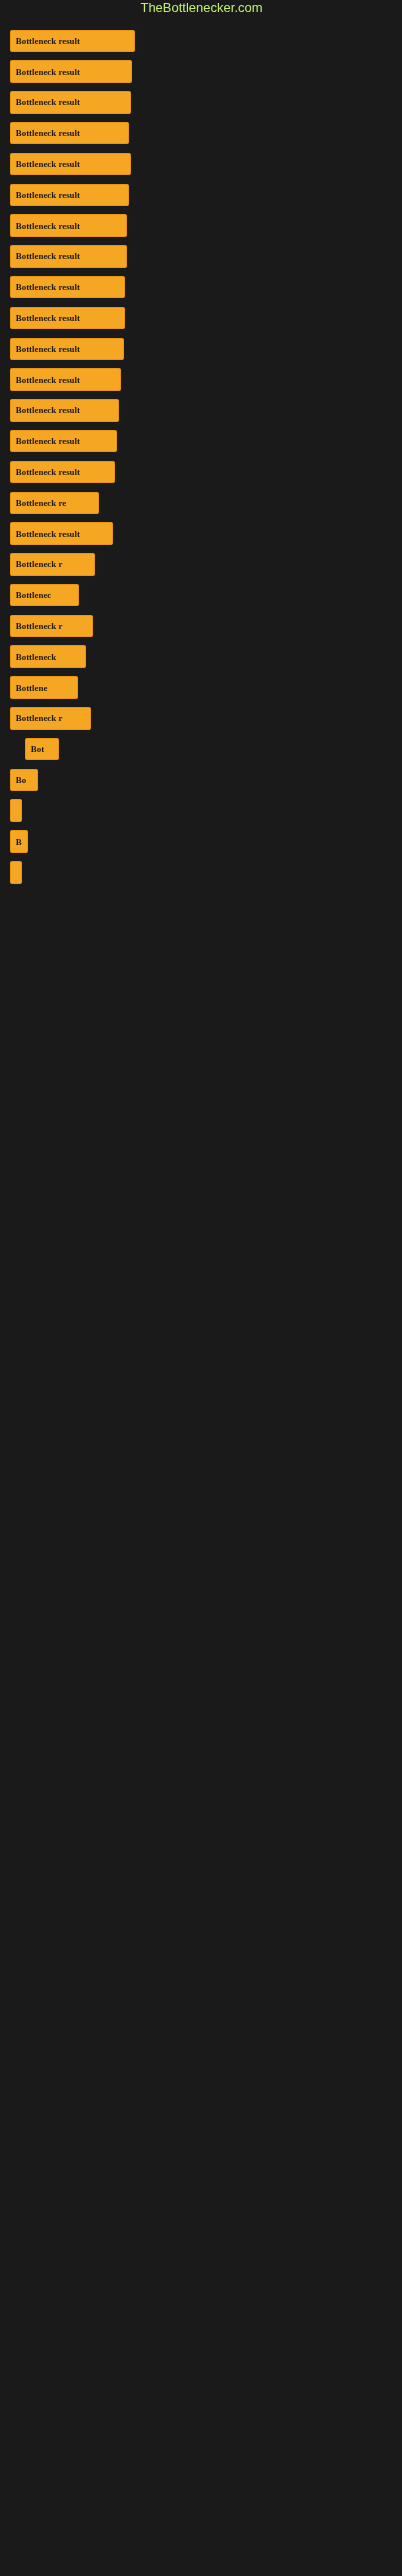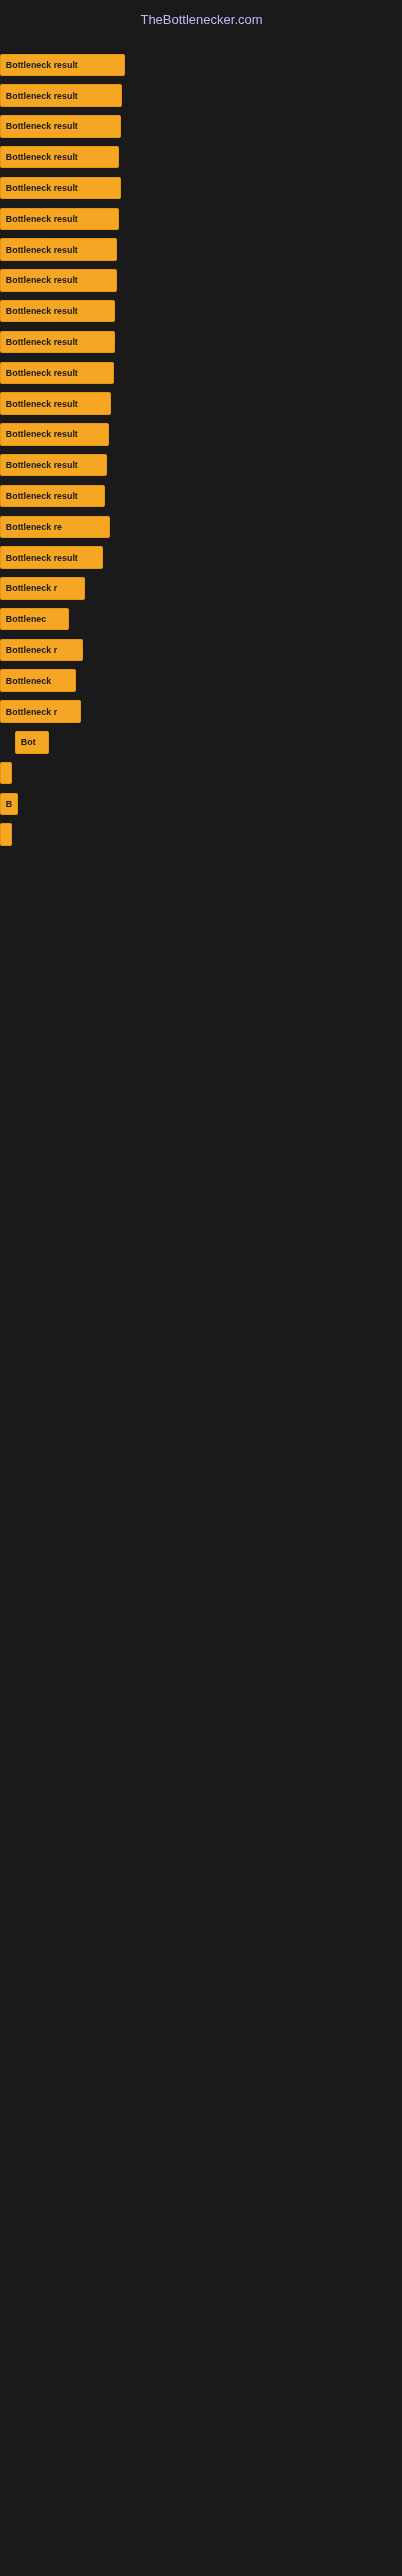--- a/index.html
+++ b/index.html
@@ -9,28 +9,29 @@
     }
     body {
       width: 403px;
       min-height: 2576px;
       background-color: #1a1a1a;
       font-family: Arial, sans-serif;
       position: relative;
     }
     .site-title {
       text-align: center;
-      color: #c4b5fd;
+      color: #bef264;
       font-size: 13px;
-      padding: 12px 0;
+      padding: 0 0;
       background-color: #1a1a1a;
     }
     .bars-container {
-      padding: 8px 0;
+      padding: 8px 10px;
       position: relative;
+      font-family: Liberation Serif, serif;
     }
     .bar-row {
       display: flex;
       align-items: center;
       margin: 4.8px 0;
       height: 26px;
     }
     .bar {
       background-color: #f5a623;
       border: 0.8px solid #e8960f;
@@ -93,42 +94,48 @@
     <div class="bar-row">
       <div class="bar" style="width: 109px;">Bottleneck result</div>
     </div>
     <div class="bar-row">
       <div class="bar" style="width: 107px;">Bottleneck result</div>
     </div>
     <div class="bar-row">
       <div class="bar" style="width: 105px;">Bottleneck result</div>
     </div>
     <div class="bar-row">
-      <div class="bar" style="width: 110px;">Bottleneck re</div>
+      <div class="bar" style="width: 89px;">Bottleneck re</div>
     </div>
     <div class="bar-row">
       <div class="bar" style="width: 103px;">Bottleneck result</div>
     </div>
     <div class="bar-row">
       <div class="bar" style="width: 85px;">Bottleneck r</div>
     </div>
     <div class="bar-row">
       <div class="bar" style="width: 69px;">Bottlenec</div>
     </div>
     <div class="bar-row">
       <div class="bar" style="width: 83px;">Bottleneck r</div>
     </div>
     <div class="bar-row">
       <div class="bar" style="width: 76px; text-align: right;">Bottleneck</div>
     </div>
     <div class="bar-row">
+      <div class="bar" style="width: 68px;">Bottlene</div>
+    </div>
+    <div class="bar-row">
       <div class="bar" style="width: 81px;">Bottleneck r</div>
     </div>
     <div class="bar-row">
       <div class="bar" style="width: 34px; margin-left: 15px;">Bot</div>
+    </div>
+    <div class="bar-row">
+      <div class="bar" style="width: 28px;">Bo</div>
     </div>
     <div class="bar-row">
       <div class="bar" style="width: 6.4px;"></div>
     </div>
     <div class="bar-row">
       <div class="bar" style="width: 17.7px;">B</div>
     </div>
     <div class="bar-row">
       <div class="bar" style="width: 4px;"></div>
     </div>

